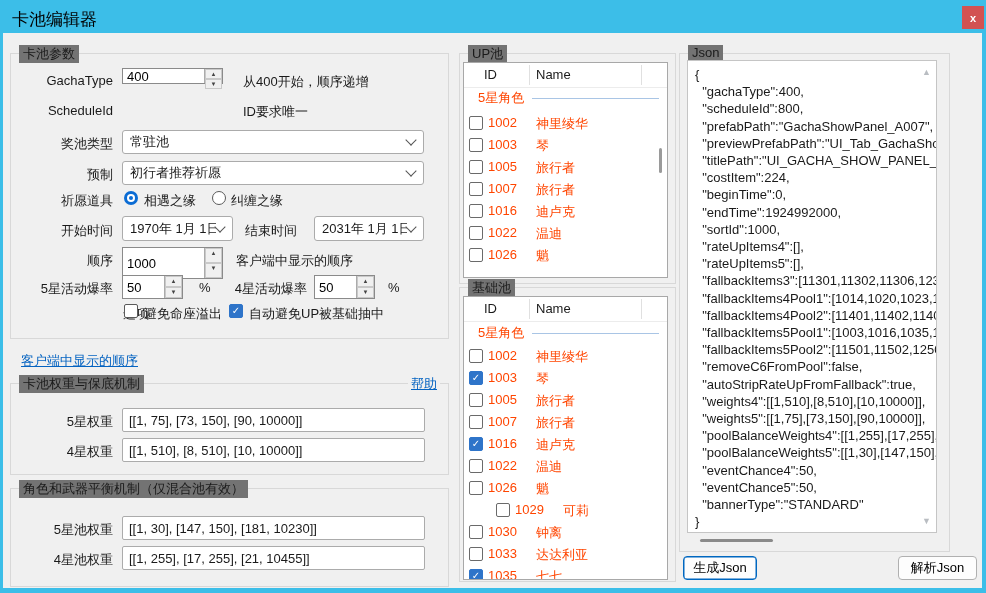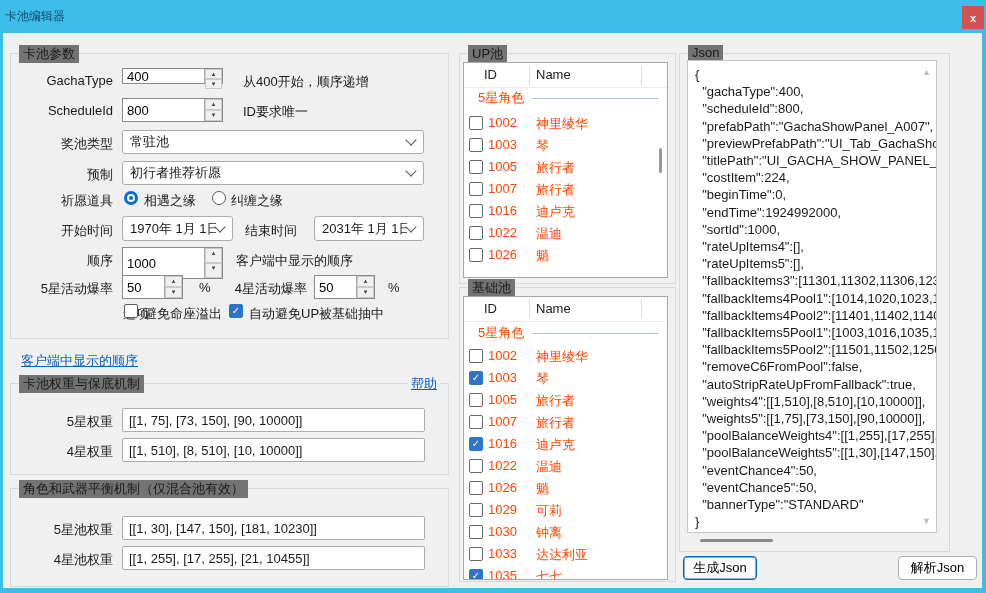--- a/index.html
+++ b/index.html
@@ -1,19 +1,19 @@
 <!DOCTYPE html>
 <html><head>
 <meta charset="utf-8">
 <style>
   html,body{margin:0;padding:0;}
   body{width:986px;height:593px;font-family:"Liberation Sans","DejaVu Sans",sans-serif;font-size:13px;color:#1a1a1a;}
   .win{position:relative;width:986px;height:593px;background:#3CBEE8;overflow:hidden;}
   .titlebar{position:absolute;left:0;top:0;width:100%;height:33px;background:#3CBEE8;}
-  .title{position:absolute;left:5px;top:8px;font-size:12px;color:#0c4a6e;}
+  .title{position:absolute;left:12px;top:8px;font-size:17px;color:#000000;}
   .closebtn{position:absolute;left:962px;top:6px;width:22px;height:23px;background:#D25252;color:#fff;
     display:flex;align-items:center;justify-content:center;font-size:11px;font-weight:bold;cursor:default;}
   .content{position:absolute;left:3px;top:33px;width:979px;height:555px;background:#F0F0F0;}
   
   .group{position:absolute;border:1px solid #D8D8D8;}
   .gtitle{position:absolute;top:-9px;left:8px;background:#737373;padding:0 4px;font-size:13px;white-space:nowrap;}
   .glink{position:absolute;top:-9px;right:8px;background:#F0F0F0;padding:0 3px;color:#0563C1;text-decoration:underline;}
   
   .flabel{position:absolute;text-align:right;white-space:nowrap;}
   .hint{position:absolute;white-space:nowrap;}
@@ -79,27 +79,20 @@
   <div class="spin" style="left:122px;top:68px;width:101px;height:16px;">
     <input class="spin-val" value="400" style="">
     <div class="spin-btns">
       <div class="sb">▲</div>
       <div class="sb">▼</div>
     </div>
   </div>
   <span class="hint" style="left:243px;top:73px;">从400开始，顺序递增</span>
 
   <span class="flabel" style="left:10px;top:103px;width:103px;">ScheduleId</span>
-  <div class="spin" style="left:122px;top:98px;width:101px;height:24px;">
-    <input class="spin-val" value="800" style="">
-    <div class="spin-btns">
-      <div class="sb">▲</div>
-      <div class="sb">▼</div>
-    </div>
-  </div>
   <span class="hint" style="left:243px;top:103px;">ID要求唯一</span>
 
   <span class="flabel" style="left:10px;top:135px;width:103px;">奖池类型</span>
   <div class="combo" style="left:122px;top:130px;width:302px;height:24px;">
     <span class="val">常驻池</span>
     <span class="chev"></span>
   </div>
 
   <span class="flabel" style="left:10px;top:166px;width:103px;">预制</span>
   <div class="combo" style="left:122px;top:161px;width:302px;height:24px;">
@@ -273,21 +266,21 @@
       <div class="trow" style="top: 158px;">
         <span class="cb"></span>
         <span class="tid">1022</span>
         <span class="tname">温迪</span>
       </div>
       <div class="trow" style="top: 180px;">
         <span class="cb"></span>
         <span class="tid">1026</span>
         <span class="tname">魈</span>
       </div>
-      <div class="trow" style="top: 202px;">
+      <div class="trow" style="top: 202px; margin-left: 27px;">
         <span class="cb"></span>
         <span class="tid">1029</span>
         <span class="tname">可莉</span>
       </div>
       <div class="trow" style="top: 224px;">
         <span class="cb"></span>
         <span class="tid">1030</span>
         <span class="tname">钟离</span>
       </div>
       <div class="trow" style="top: 246px;">

